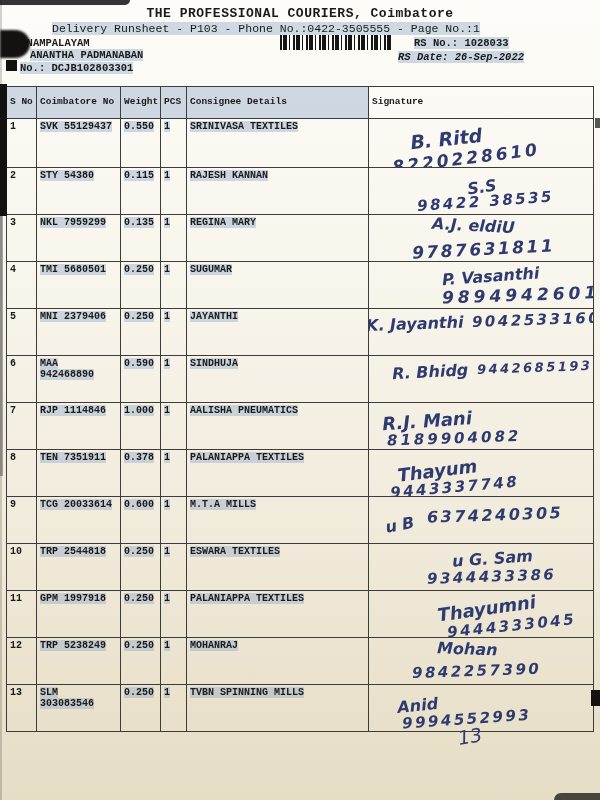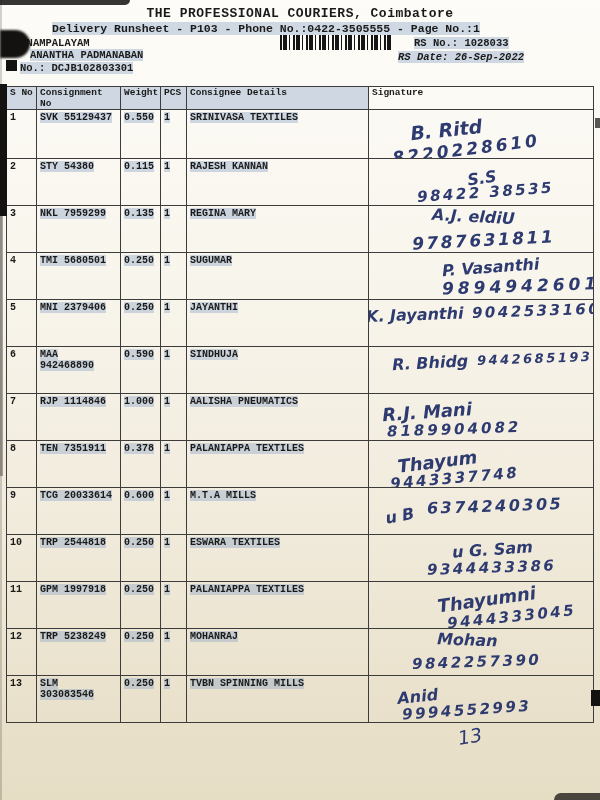--- a/index.html
+++ b/index.html
@@ -4,32 +4,32 @@
 <style>
   html,body{margin:0;padding:0;background:#777;}
   .page{
     position:relative;width:600px;height:800px;overflow:hidden;
     background:linear-gradient(180deg,#fdfcf8 0%,#f8f5ec 35%,#f1ebdc 65%,#e9e1cb 88%,#e5ddc4 100%);
     font-family:"Liberation Mono",monospace;color:#1a1a1a;
   }
   .hl{background:rgba(142,166,199,0.42);}
   
   .title{position:absolute;top:6px;left:0;width:100%;text-align:center;font-weight:bold;font-size:13px;letter-spacing:.5px;}
-  .subtitle{position:absolute;top:22px;left:52px;font-weight:bold;font-size:11.5px;white-space:nowrap;}
+  .subtitle{position:absolute;top:22px;left:52px;font-weight:normal;font-size:11.5px;white-space:nowrap;}
   .barcode{position:absolute;top:35px;left:280px;width:112px;height:15px;
     background:repeating-linear-gradient(90deg,#151515 0 2px,transparent 2px 3px,#151515 3px 7px,transparent 7px 9px,#151515 9px 10px,transparent 10px 13px);}
   .branch1{position:absolute;top:37px;left:14px;font-weight:bold;font-size:10.5px;}
   .branch2{position:absolute;top:49px;left:30px;font-weight:bold;font-size:10.5px;text-align:right;}
   .docno{position:absolute;top:62px;left:20px;font-weight:bold;font-size:10.5px;}
   .rsno{position:absolute;top:37px;left:398px;font-weight:bold;font-size:10.5px;margin-left:16px;}
   .rsdate{position:absolute;top:51px;left:398px;font-weight:bold;font-size:10.5px;font-style:italic;}
   
   table.runsheet{position:absolute;top:86px;left:6px;width:588px;border-collapse:collapse;table-layout:fixed;}
   .runsheet th,.runsheet td{border:1px solid #3c3c3c;vertical-align:top;padding:2px 3px;font-size:10px;font-weight:bold;text-align:left;overflow:hidden;}
-  .runsheet th{font-size:9.5px;height:13px;padding:0 3px;}
+  .runsheet th{font-size:9.5px;height:13px;padding:9px 3px;}
   .runsheet td{height:42px;}
   .c-sno{width:30px;} .c-con{width:84px;} .c-wt{width:40px;} .c-pcs{width:26px;} .c-name{width:182px;}
   
   .sign-line,.phone-line,.footnote{font-family:"DejaVu Sans",sans-serif;font-style:italic;color:#2e3b70;display:block;line-height:1.15;}
   .sign-line{font-size:16px;transform:rotate(-4deg);margin:2px 0 0 70px;white-space:nowrap;}
   .phone-line{font-size:15px;letter-spacing:2.5px;transform:rotate(-2deg);margin:1px 0 0 60px;white-space:nowrap;}
   tbody tr:nth-child(1) .sign-line{margin-left:38px;font-size:19px;transform:rotate(-6deg);}
   tbody tr:nth-child(1) .phone-line{margin-left:20px;font-size:17px;transform:rotate(-7deg);letter-spacing:3px;}
   tbody tr:nth-child(2) .sign-line{margin-left:95px;transform:rotate(-8deg);}
   tbody tr:nth-child(2) .phone-line{margin-left:45px;transform:rotate(-4deg);}
@@ -86,21 +86,21 @@
       <col class="c-sno">
         <col class="c-con">
         <col class="c-wt">
         <col class="c-pcs">
         <col class="c-name">
         <col>
     </colgroup>
     <thead>
       <tr>
         <th class="hl">S No</th>
-        <th class="hl">Consignment No</th>
+        <th class="hl">Coimbatore No</th>
         <th class="hl">Weight</th>
         <th class="hl">PCS</th>
         <th class="hl">Consignee Details</th>
         <th>Signature</th>
       </tr>
     </thead>
     <tbody>
         <tr>
     <td><span>1</span></td>
     <td><span class="hl">SVK 55129437</span></td>

